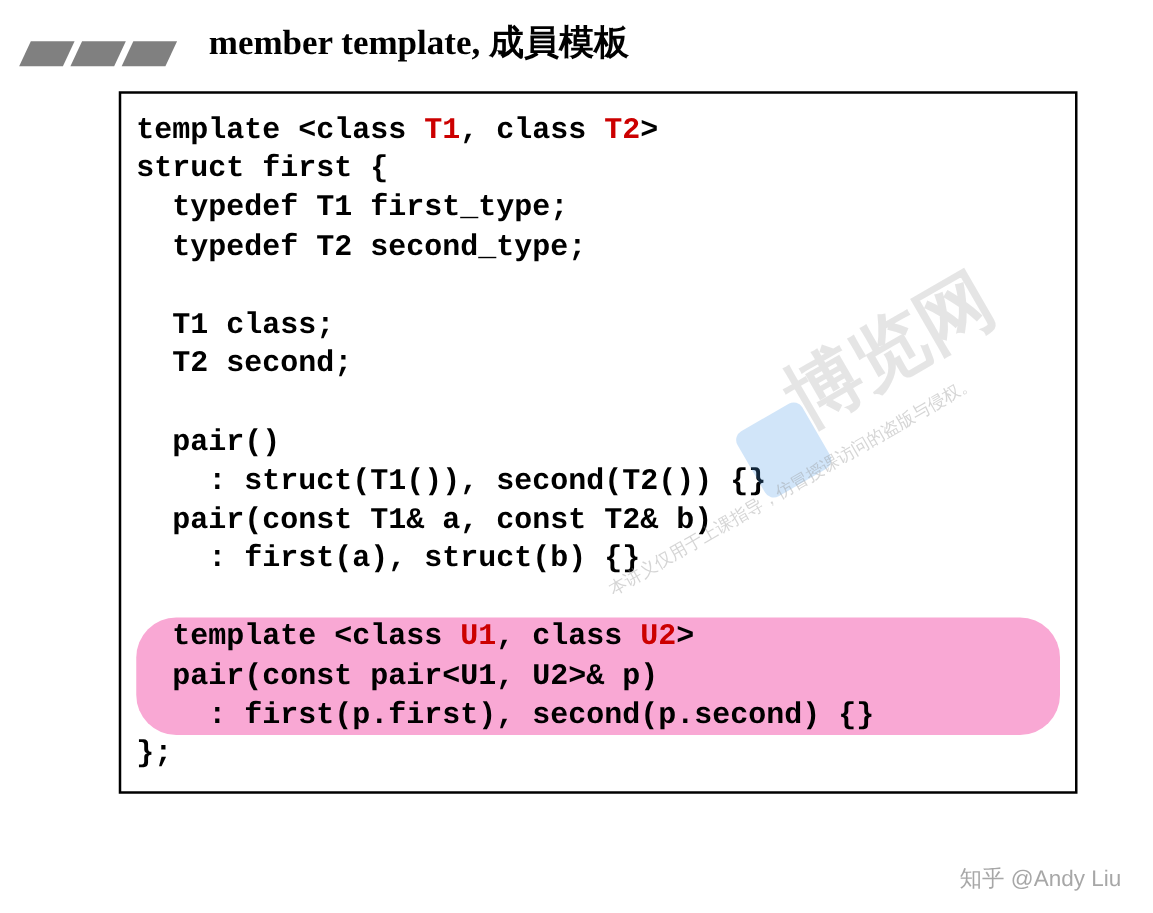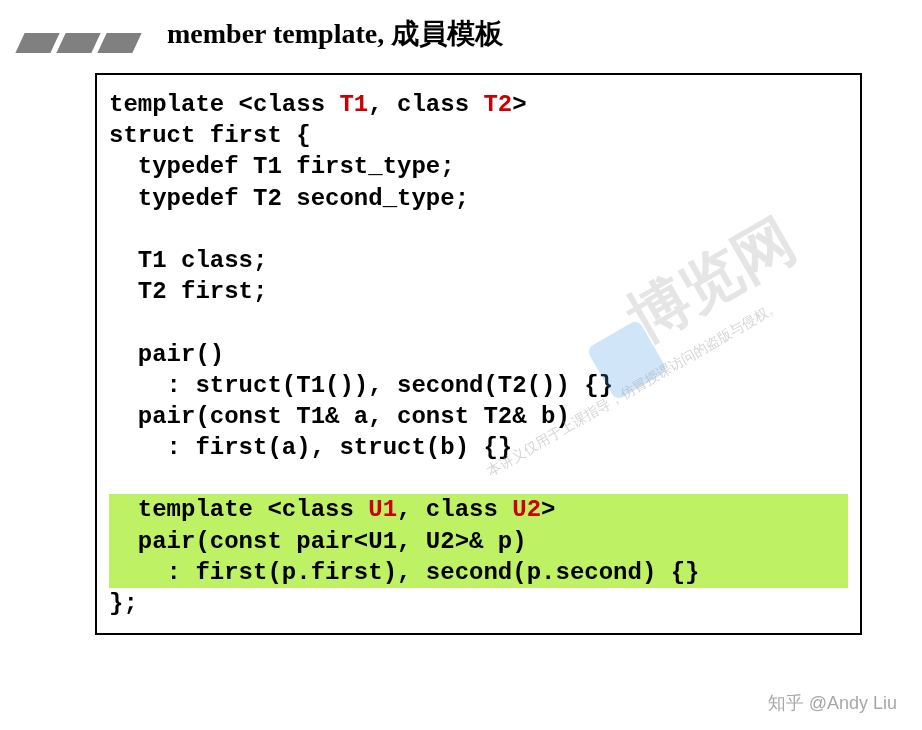--- a/index.html
+++ b/index.html
@@ -39,22 +39,23 @@
       font-family: 'Courier New', Courier, monospace;
       font-size: 24px;
       font-weight: bold;
       line-height: 1.3;
       color: #000;
       white-space: pre;
       position: relative;
     }
     .red { color: #cc0000; font-family: Liberation Mono, monospace; }
     .highlight-block {
-      background: #bef264;
+      background: #f9a8d4;
       display: block;
+      border-radius: 32px;
     }
     .watermark1 {
       position: absolute;
       right: 120px;
       top: 240px;
       transform: rotate(-30deg);
       font-size: 60px;
       color: rgba(180, 180, 180, 0.35);
       font-weight: bold;
       pointer-events: none;
@@ -101,21 +102,21 @@
   </div>
   <div class="title">member template, 成員模板</div>
 </div>
 
 <div class="code-box"><span><span>template &lt;class </span><span class="red">T1</span><span>, class </span><span class="red">T2</span><span>&gt;</span></span>
 <span>struct first {</span>
 <span>  typedef T1 first_type;</span>
 <span>  typedef T2 second_type;</span>
 <span></span>
 <span>  T1 class;</span>
-<span>  T2 first;</span>
+<span>  T2 second;</span>
 <span></span>
 <span>  pair()</span>
 <span>    : struct(T1()), second(T2()) {}</span>
 <span>  pair(const T1&amp; a, const T2&amp; b)</span>
 <span>    : first(a), struct(b) {}</span>
 <span></span>
 <span class="highlight-block"><span><span>  template &lt;class </span><span class="red">U1</span><span>, class </span><span class="red">U2</span><span>&gt;</span></span>
 <span>  pair(const pair&lt;U1, U2&gt;&amp; p)</span>
 <span>    : first(p.first), second(p.second) {}</span></span><span>};</span></div>
 

